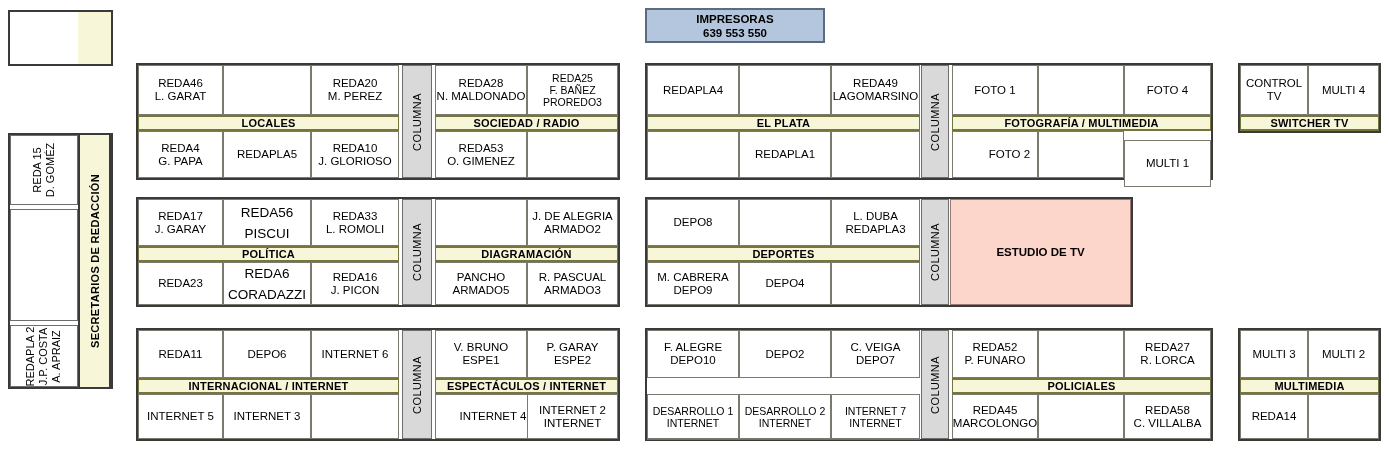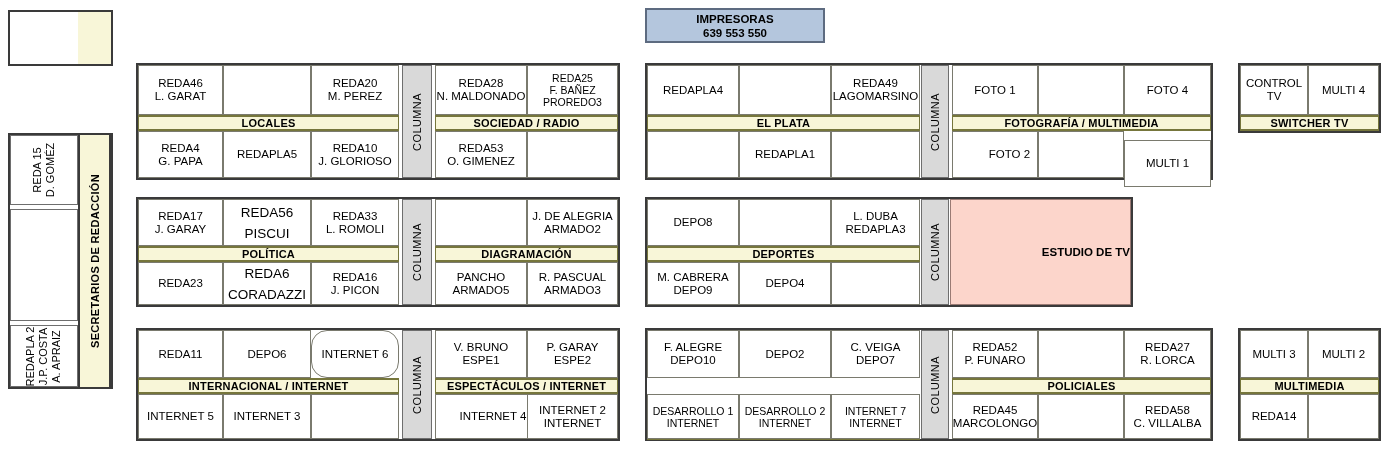--- a/index.html
+++ b/index.html
@@ -53,21 +53,21 @@
   
   .printers{
     background:#b4c6dd;border:2px solid #5d6b80;
     display:flex;flex-direction:column;align-items:center;justify-content:center;
     font-size:11.5px;font-weight:bold;line-height:14px;box-sizing:border-box;
   }
 
   
   .studio{
     background:#fcd5cb;border:1px solid #9a7a74;
-    display:flex;align-items:center;justify-content:flex-end;
+    display:flex;align-items:center;justify-content:center;
     font-size:11.5px;font-weight:bold;box-sizing:border-box;
   }
 
   
   .vtext{
     display:flex;align-items:center;justify-content:center;
     box-sizing:border-box;overflow:hidden;
   }
   .vtext span{
     transform:rotate(-90deg);white-space:pre-line;text-align:center;
@@ -229,21 +229,21 @@
   </div>
 
 <div class="abs studio" style="left:950px;top:199px;width:181px;height:106px;">
   <span>ESTUDIO DE TV</span>
 </div>
 
 <div class="abs frame" style="left:136px;top:328px;width:484px;height:113px;"></div>
 
 <div class="abs cell" style="left:138px;top:330px;width:85px;height:48px;"><span>REDA11</span></div>
 <div class="abs cell" style="left:223px;top:330px;width:88px;height:48px;"><span>DEPO6</span></div>
-<div class="abs cell" style="left:311px;top:330px;width:88px;height:48px;border-radius:16px;"><span>INTERNET 6</span></div>
+<div class="abs cell" style="left:311px;top:330px;width:88px;height:48px;"><span>INTERNET 6</span></div>
 <div class="abs band" style="left:138px;top:378px;width:261px;height:16px;">
     <span>INTERNACIONAL / INTERNET</span>
   </div>
 <div class="abs cell" style="left:138px;top:394px;width:85px;height:45px;"><span>INTERNET 5</span></div>
 <div class="abs cell" style="left:223px;top:394px;width:88px;height:45px;"><span>INTERNET 3</span></div>
 <div class="abs cell" style="left:311px;top:394px;width:88px;height:45px;"><span></span></div>
 
 <div class="abs columna" style="left:402px;top:330px;width:30px;height:109px;">
     <span>COLUMNA</span>
   </div>

